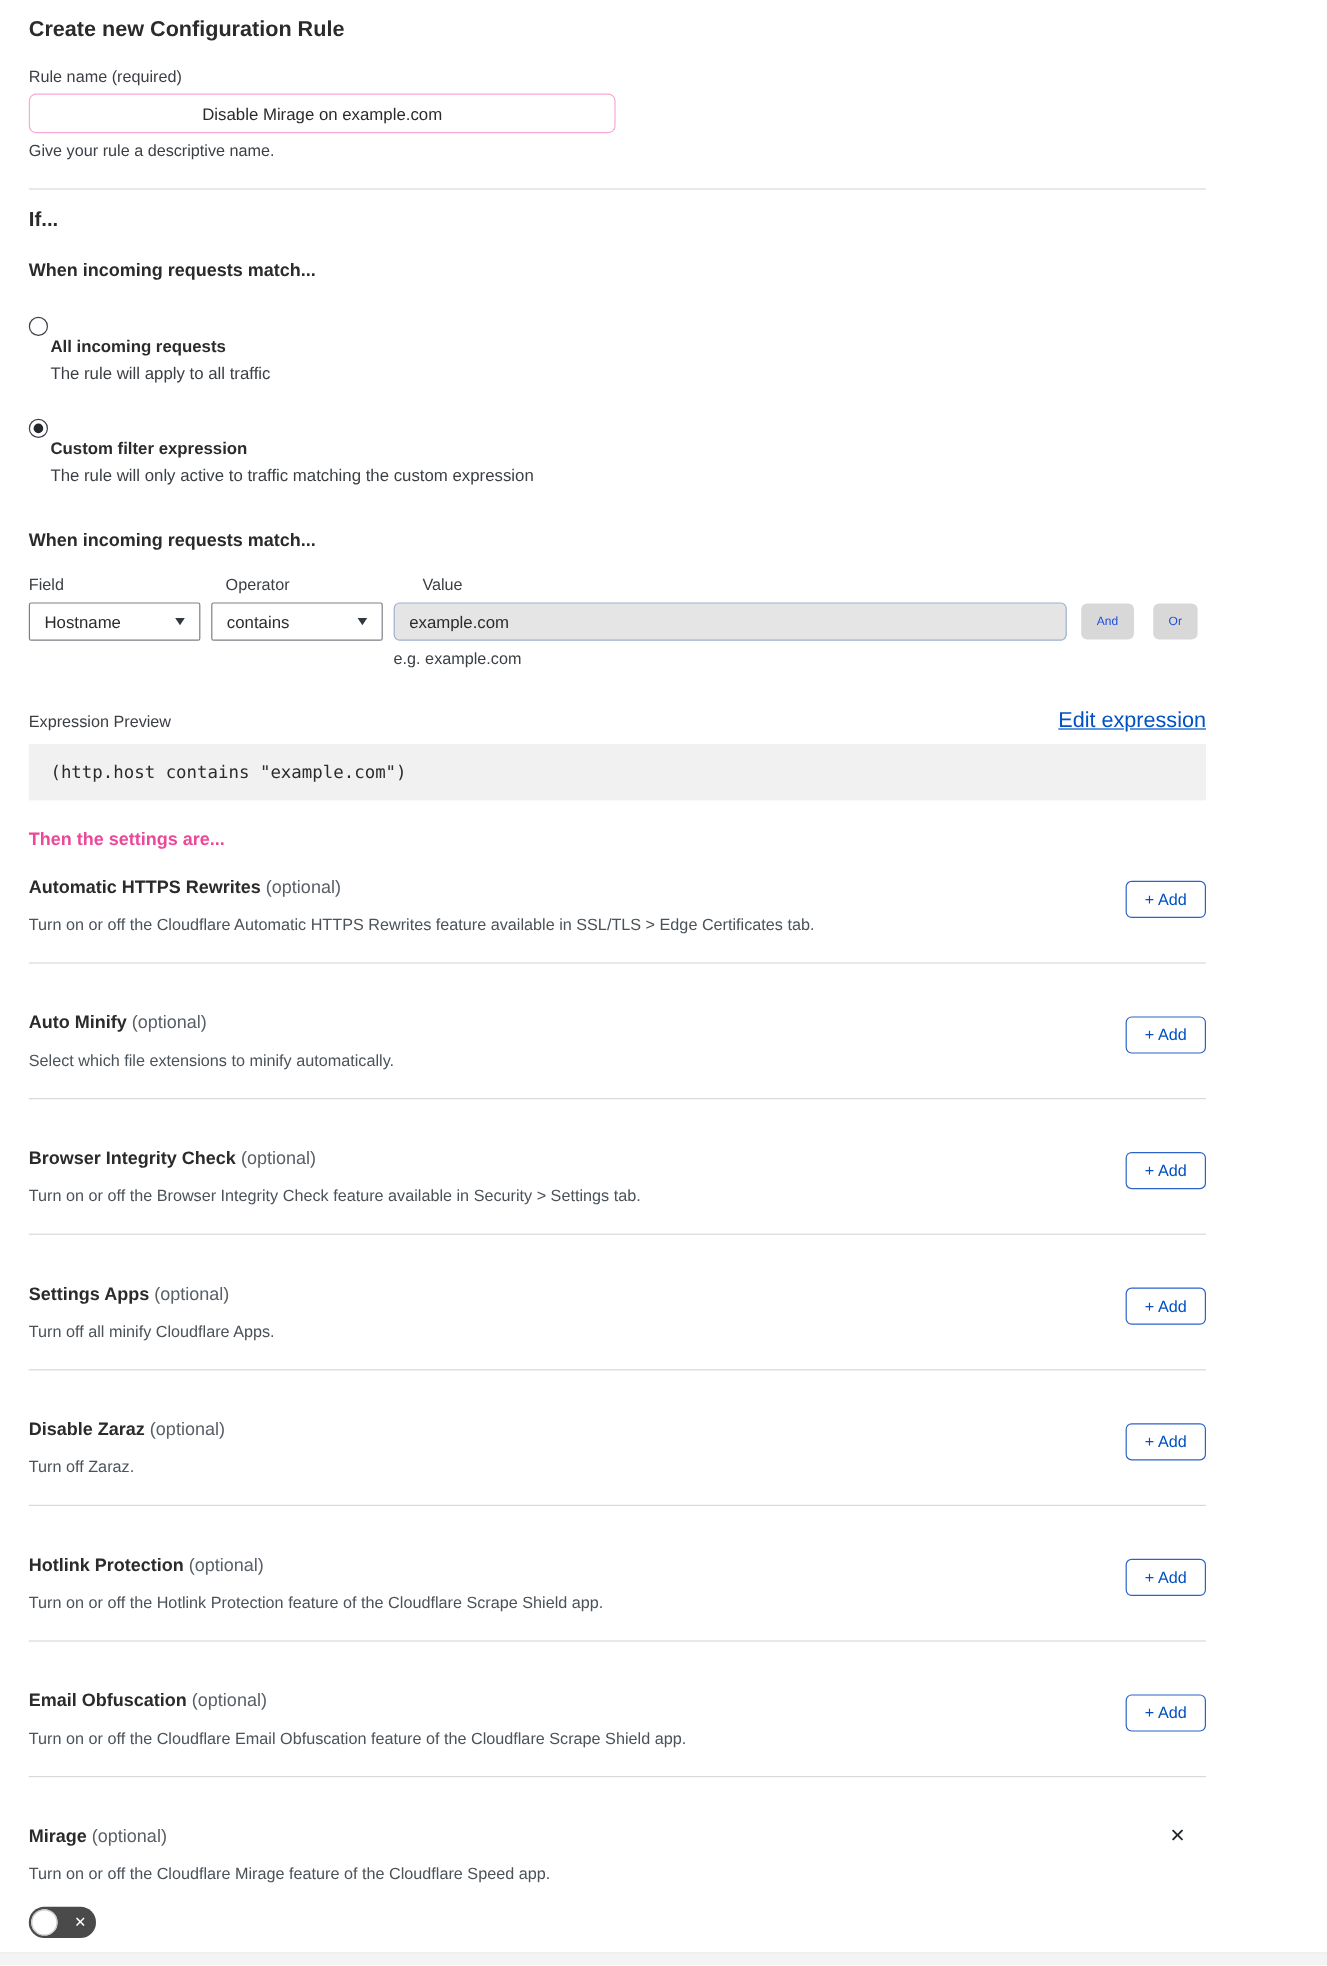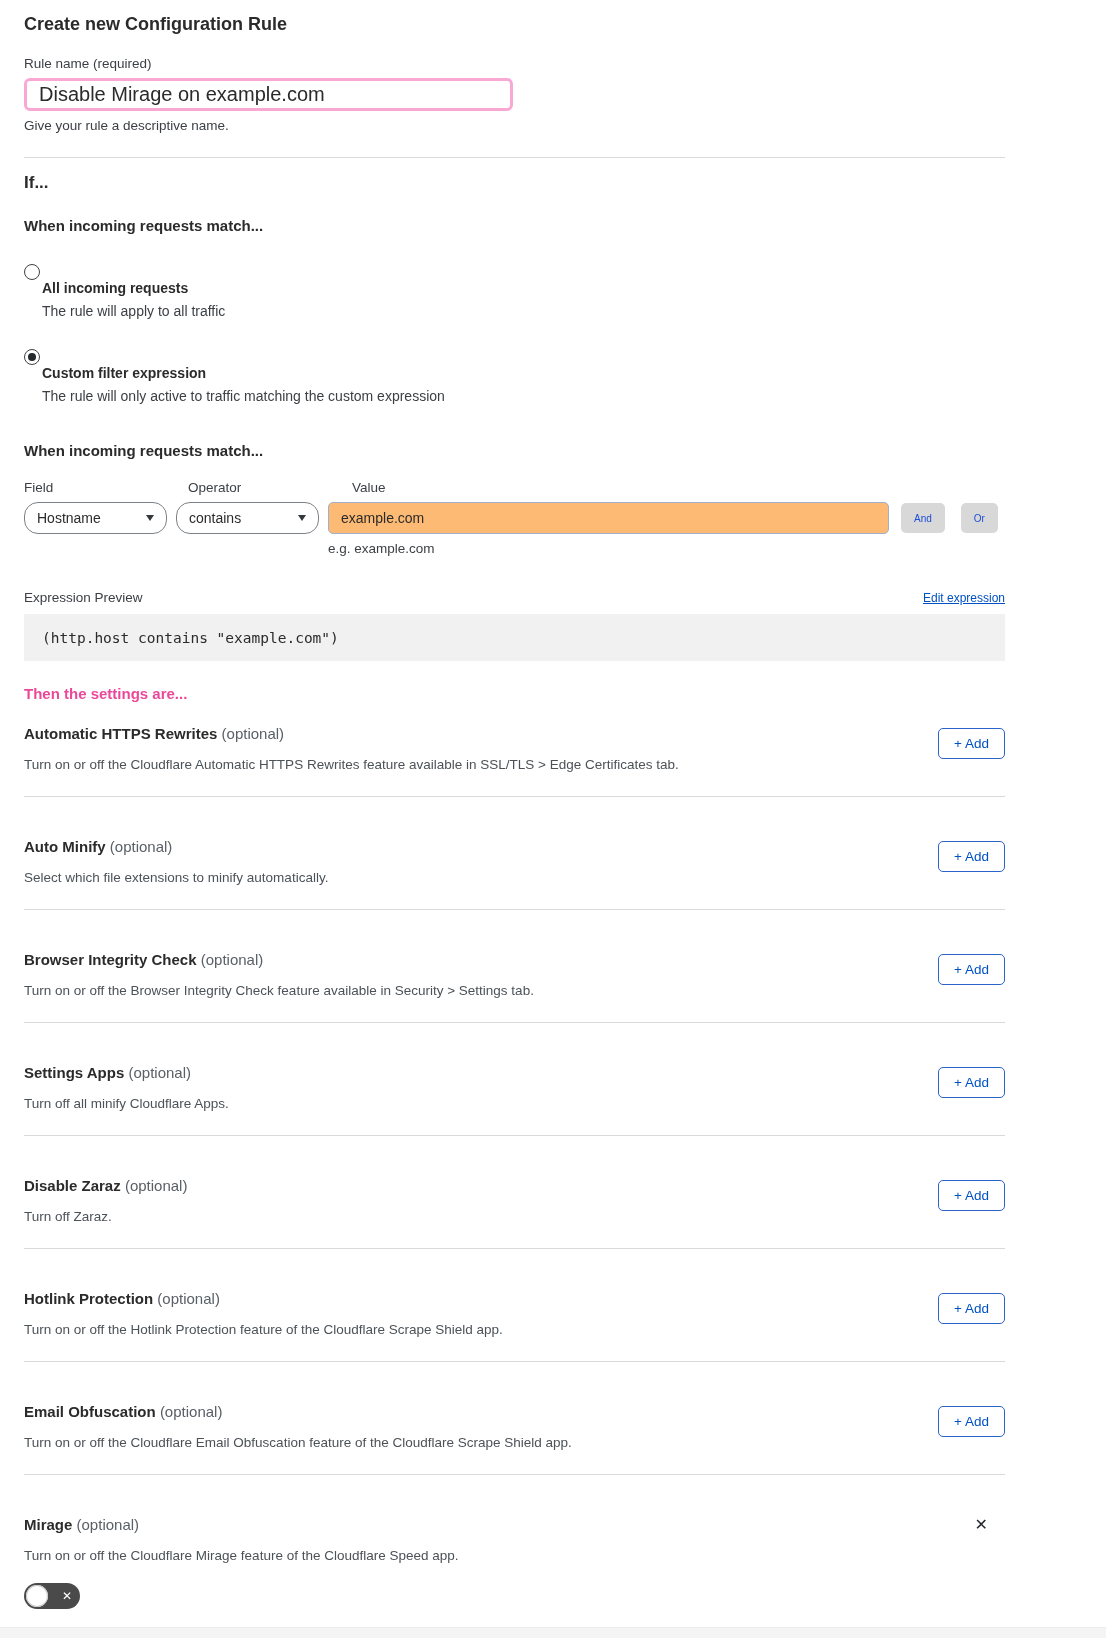--- a/index.html
+++ b/index.html
@@ -8,22 +8,22 @@
     font-family:"Liberation Sans","DejaVu Sans",sans-serif;
     color:#313131;-webkit-font-smoothing:antialiased;
   }
   .container{padding:14px 24px 0 24px;width:981px;}
 
   h1.page-title{font-size:18px;font-weight:700;margin:0;color:#2b2b2b;}
 
   .field-label{font-size:13.5px;color:#3c4045;margin-top:21px;}
   .text-input{
     box-sizing:border-box;display:block;margin-top:7px;width:489px;height:33px;
-    border:3px solid #f9a8d4;border-radius:6px;padding:0 12px;font-size:20px;
-    color:#2b2b2b;background:#fff;outline:none;font-family:inherit;
+    border:1px solid #f9a8d4;border-radius:6px;padding:0 12px;font-size:14px;
+    color:#2b2b2b;background:#fff;outline:none;font-family:inherit;text-align:center;
   }
   .help-text{font-size:13.5px;color:#3c4045;margin-top:7px;}
 
   .divider{height:1px;background:#d9d9d9;margin-top:24px;}
 
   h2.if-heading{font-size:17px;font-weight:700;margin:15px 0 0 0;color:#2b2b2b;}
   h3.match-heading{font-size:15px;font-weight:700;margin:24px 0 0 0;color:#2b2b2b;}
 
   .radio-option{display:flex;margin-top:29px;flex-direction:column;}
   .radio-circle{
@@ -37,40 +37,40 @@
   .radio-texts{margin-left:18px;}
   .radio-label{font-size:14px;font-weight:700;color:#2b2b2b;line-height:16px;}
   .radio-desc{font-size:14px;color:#3c4045;margin-top:7px;line-height:16px;}
 
   .builder-heading{font-size:15px;font-weight:700;margin:38px 0 0 0;color:#2b2b2b;}
   .builder-labels{display:flex;margin-top:21px;font-size:13.5px;color:#3c4045;gap:12px;}
   .builder-labels .lbl-field{width:152px;}
   .builder-labels .lbl-operator{width:152px;}
   .builder-row{display:flex;margin-top:7px;align-items:center;}
   .select-box{
-    box-sizing:border-box;width:143px;height:32px;border:1px solid #7c8187;border-radius:14px;
+    box-sizing:border-box;width:143px;height:32px;border:1px solid #7c8187;border-radius:2px;
     background:#fff;display:flex;align-items:center;justify-content:space-between;
     padding:0 12px;font-size:14px;color:#2b2b2b;margin-right:9px;cursor:pointer;
   }
   .caret{width:0;height:0;border-left:4.5px solid transparent;border-right:4.5px solid transparent;border-top:6px solid #33383d;}
   .value-input{
     box-sizing:border-box;width:561px;height:32px;border:1px solid #9fb0cc;border-radius:5px;
-    background:#fdba74;padding:0 12px;font-size:14px;color:#2b2b2b;outline:none;font-family:inherit;
+    background:#e5e5e5;padding:0 12px;font-size:14px;color:#2b2b2b;outline:none;font-family:inherit;
   }
   .logic-btn{
     box-sizing:border-box;height:30px;border:none;border-radius:5px;background:#d8d8d8;
     font-size:10px;color:#1d4ed8;padding:0 13px;cursor:pointer;font-family:inherit;
   }
   .btn-and{margin-left:12px;}
   .btn-or{margin-left:16px;}
   .value-hint{font-size:13.5px;color:#3c4045;margin-top:7px;margin-left:304px;}
 
   .preview-header{display:flex;justify-content:space-between;align-items:baseline;margin-top:34px;}
   .preview-label{font-size:13.5px;color:#3c4045;}
-  .edit-link{font-size:12px;color:#0051c3;text-decoration:underline;cursor:pointer;}
+  .edit-link{font-size:18px;color:#0051c3;text-decoration:underline;cursor:pointer;}
   .preview-box{
     box-sizing:border-box;margin-top:9px;height:47px;background:#f1f1f1;
     display:flex;align-items:center;padding:0 18px;
     font-family:"DejaVu Sans Mono","Liberation Mono",monospace;font-size:14.5px;color:#2b2b2b;
   }
 
   .settings-heading{font-size:15px;font-weight:700;margin:24px 0 0 0;color:#ec4899;}
 
   .setting{padding-top:41px;}
   .setting.first{padding-top:23px;}

